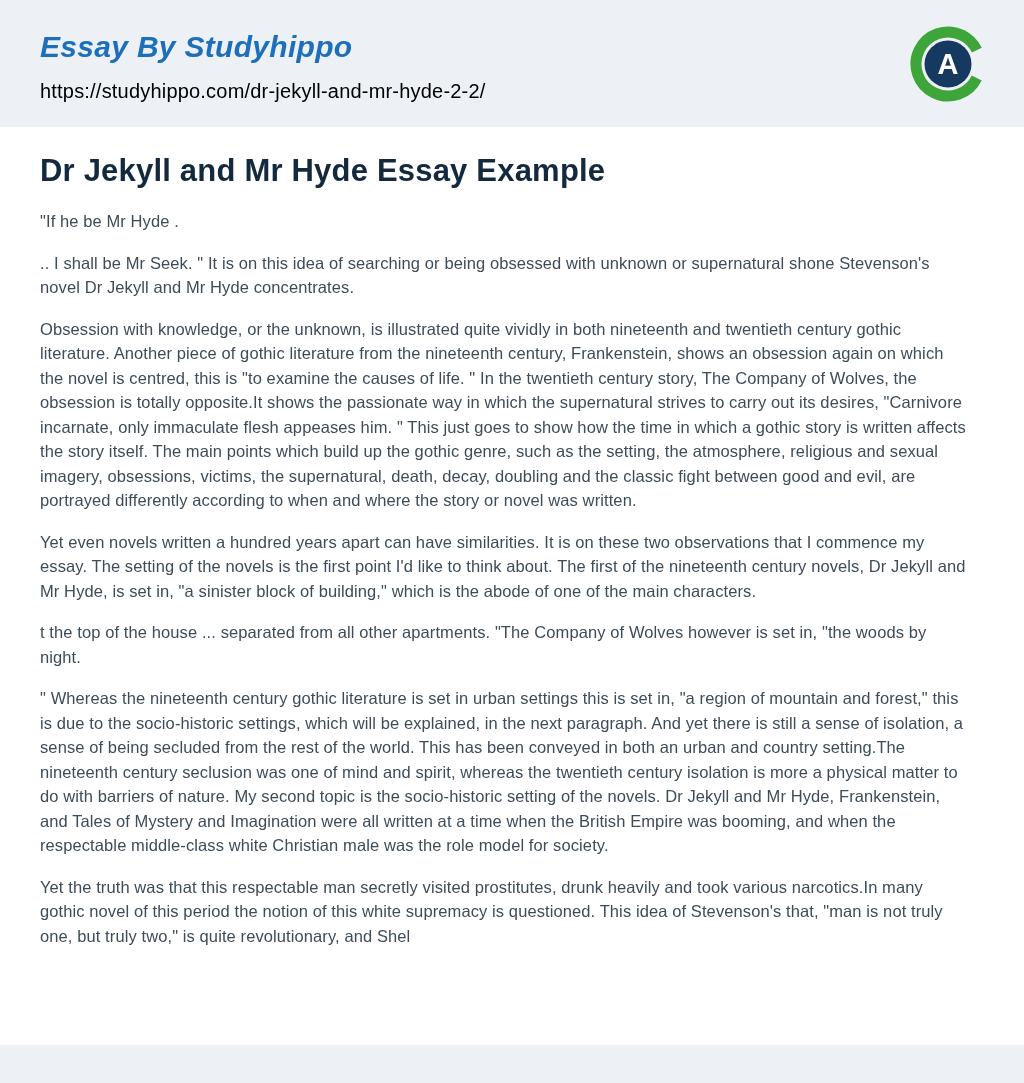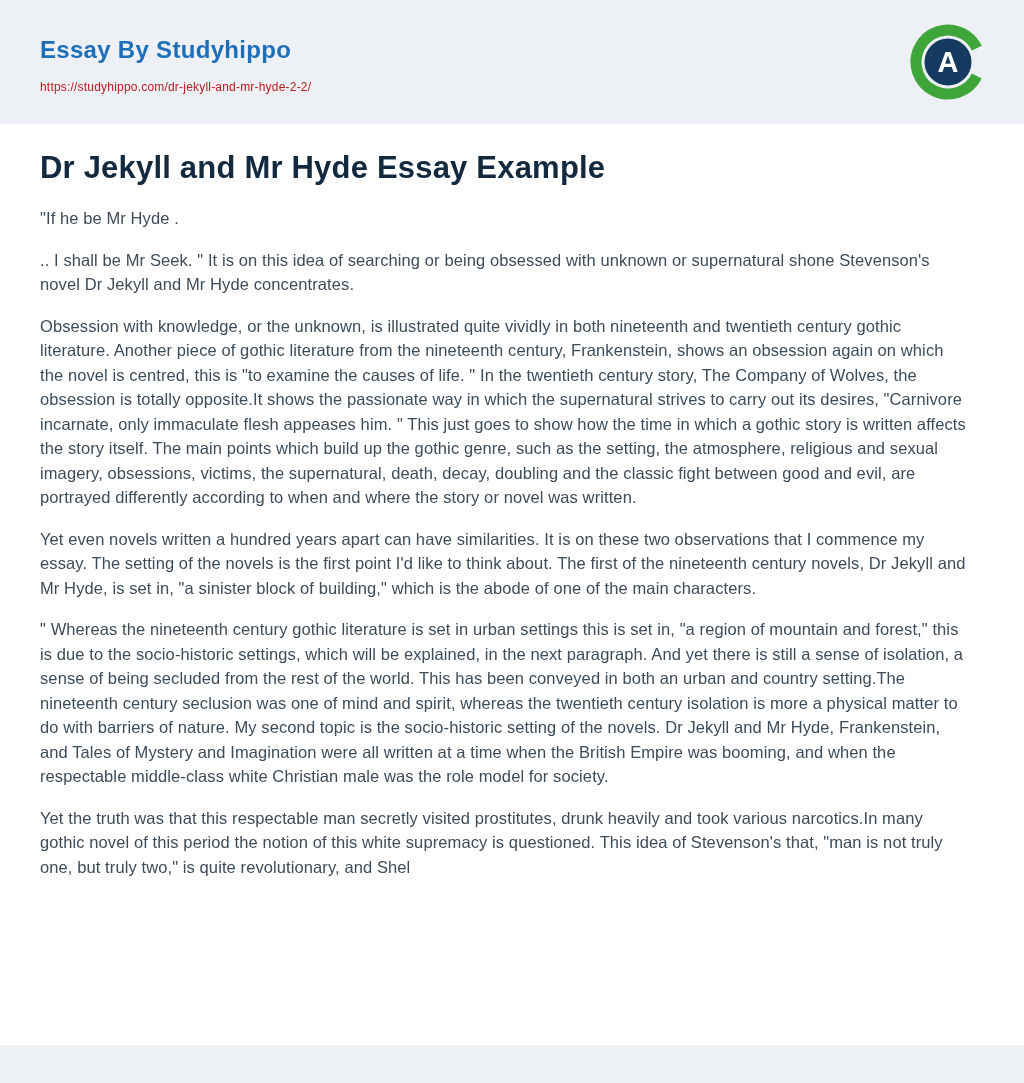--- a/index.html
+++ b/index.html
@@ -20,28 +20,29 @@
     background: #edf0f4;
     padding: 24px 38px 24px 40px;
     display: flex;
     justify-content: space-between;
     align-items: center;
     flex: 0 0 auto;
   }
   .header-left { display: flex; flex-direction: column; }
   .brand {
     color: #1d6fba;
-    font-size: 24px;
+    font-size: 30px;
     font-weight: bold;
     letter-spacing: 0.3px;
     margin: 6px 0 16px 0;
+    font-style: italic;
   }
   .url {
-    color: #b91c1c;
-    font-size: 12px;
+    color: #000000;
+    font-size: 20px;
     text-decoration: none;
     letter-spacing: 0.2px;
   }
   .logo { width: 76px; height: 76px; flex: 0 0 auto; }
   main {
     flex: 1 1 auto;
     padding: 16px 56px 0 40px;
     overflow: hidden;
   }
   h1.article-title {
@@ -82,19 +83,20 @@
       </svg>
     </div>
   </div>
 
   <main>
     <h1 class="article-title">Dr Jekyll and Mr Hyde Essay Example</h1>
     <p class="essay-paragraph">"If he be Mr Hyde .</p>
     <p class="essay-paragraph">.. I shall be Mr Seek. " It is on this idea of searching or being obsessed with unknown or supernatural shone Stevenson's novel Dr Jekyll and Mr Hyde concentrates.</p>
     <p class="essay-paragraph">Obsession with knowledge, or the unknown, is illustrated quite vividly in both nineteenth and twentieth century gothic literature. Another piece of gothic literature from the nineteenth century, Frankenstein, shows an obsession again on which the novel is centred, this is "to examine the causes of life. " In the twentieth century story, The Company of Wolves, the obsession is totally opposite.It shows the passionate way in which the supernatural strives to carry out its desires, "Carnivore incarnate, only immaculate flesh appeases him. " This just goes to show how the time in which a gothic story is written affects the story itself. The main points which build up the gothic genre, such as the setting, the atmosphere, religious and sexual imagery, obsessions, victims, the supernatural, death, decay, doubling and the classic fight between good and evil, are portrayed differently according to when and where the story or novel was written.</p>
     <p class="essay-paragraph">Yet even novels written a hundred years apart can have similarities. It is on these two observations that I commence my essay. The setting of the novels is the first point I'd like to think about. The first of the nineteenth century novels, Dr Jekyll and Mr Hyde, is set in, "a sinister block of building," which is the abode of one of the main characters.</p>
+    <p class="essay-paragraph">t the top of the house ... separated from all other apartments. "The Company of Wolves however is set in, "the woods by night.</p>
     <p class="essay-paragraph">" Whereas the nineteenth century gothic literature is set in urban settings this is set in, "a region of mountain and forest," this is due to the socio-historic settings, which will be explained, in the next paragraph. And yet there is still a sense of isolation, a sense of being secluded from the rest of the world. This has been conveyed in both an urban and country setting.The nineteenth century seclusion was one of mind and spirit, whereas the twentieth century isolation is more a physical matter to do with barriers of nature. My second topic is the socio-historic setting of the novels. Dr Jekyll and Mr Hyde, Frankenstein, and Tales of Mystery and Imagination were all written at a time when the British Empire was booming, and when the respectable middle-class white Christian male was the role model for society.</p>
     <p class="essay-paragraph">Yet the truth was that this respectable man secretly visited prostitutes, drunk heavily and took various narcotics.In many gothic novel of this period the notion of this white supremacy is questioned. This idea of Stevenson's that, "man is not truly one, but truly two," is quite revolutionary, and Shel</p>
   </main>
 
   <div class="footer"></div>
 
 </div>
 
 </body></html>

